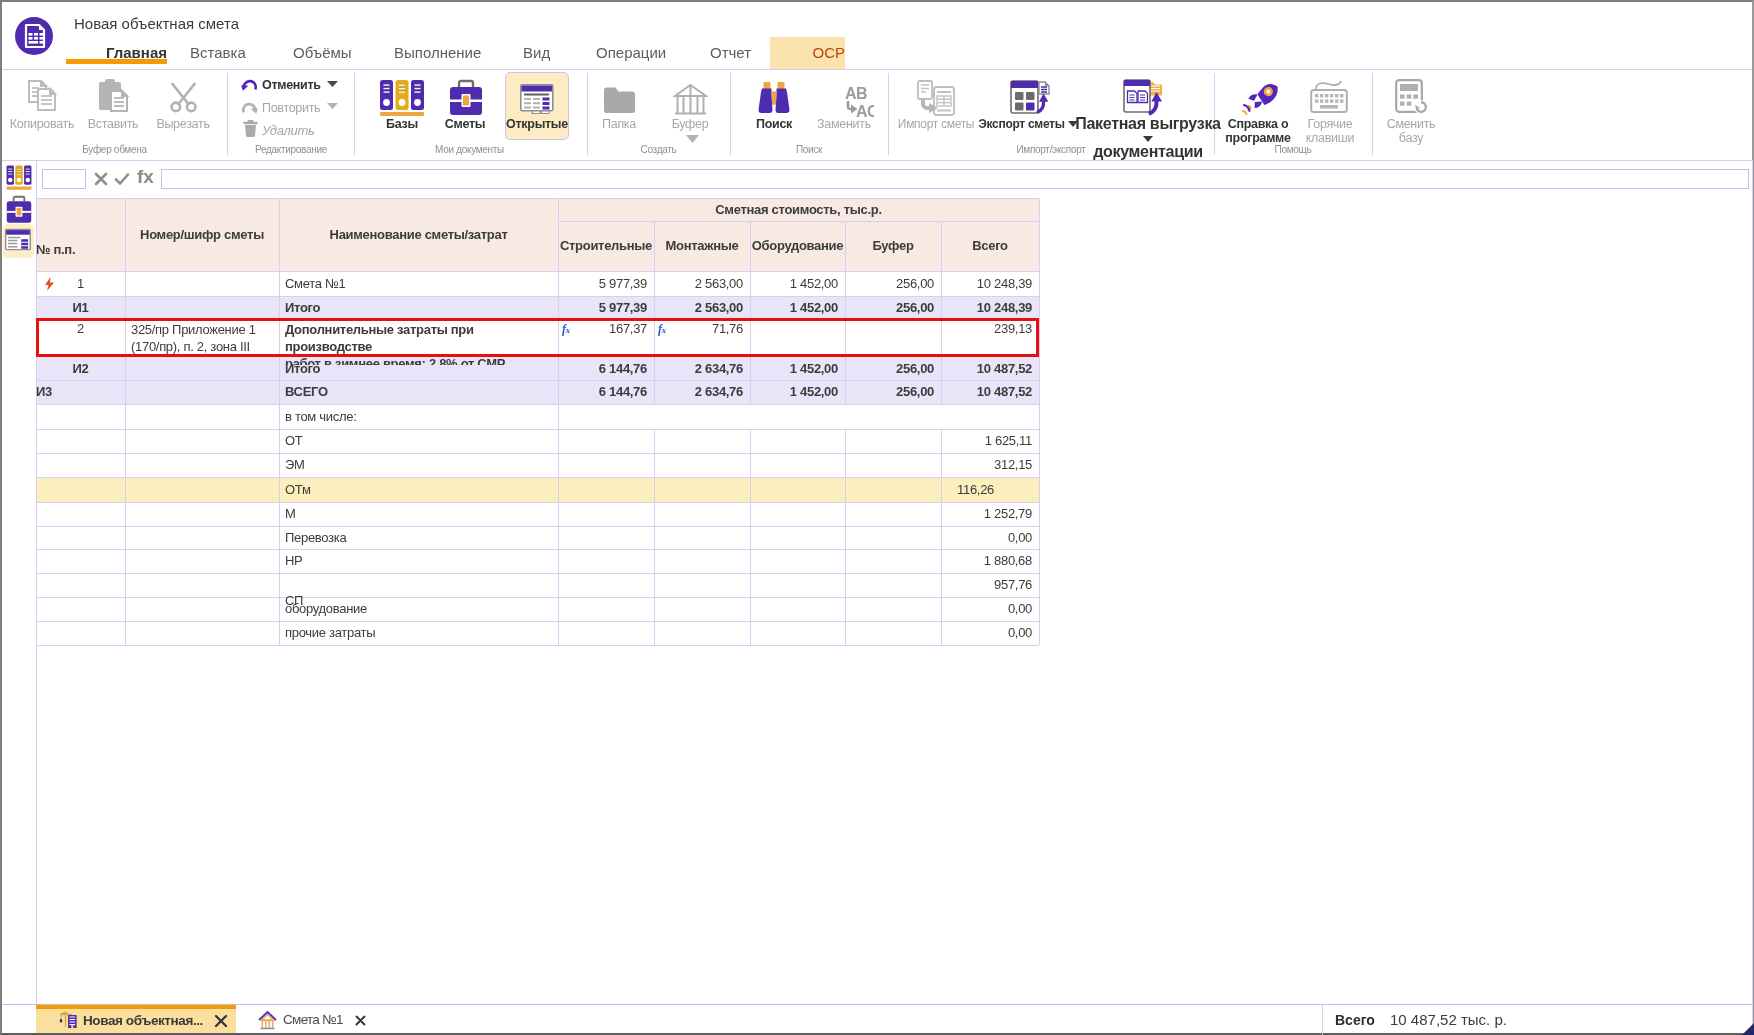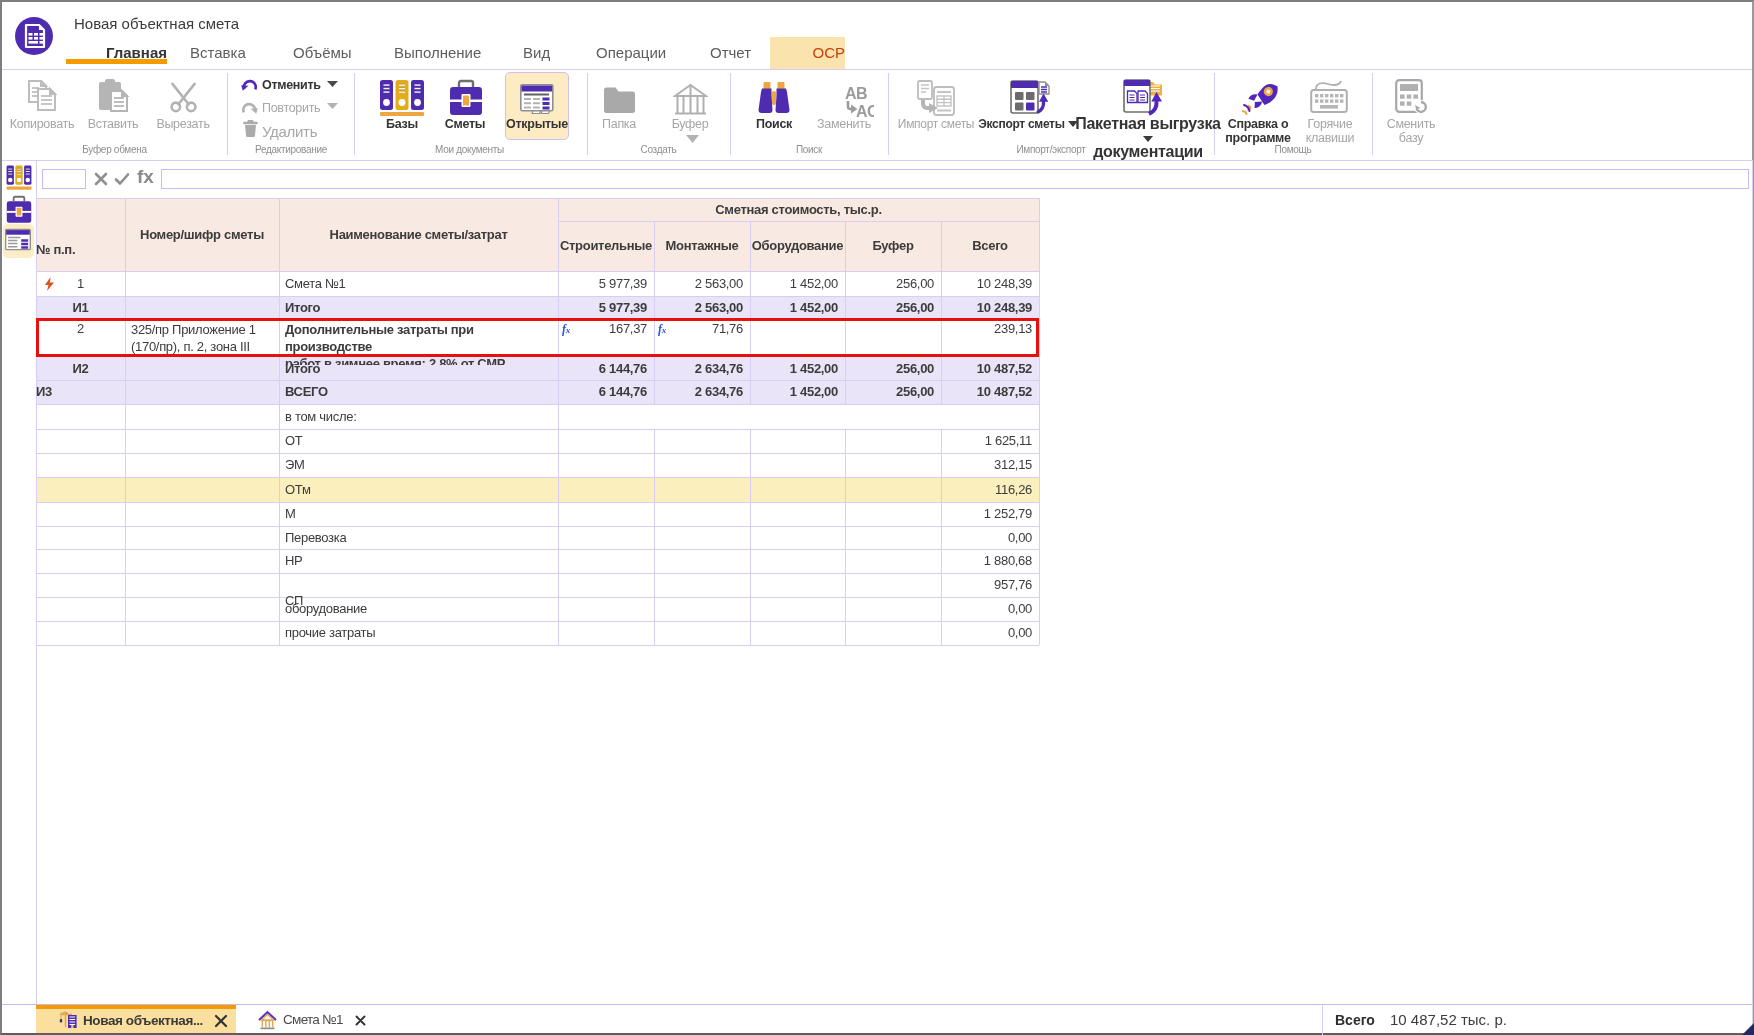--- a/index.html
+++ b/index.html
@@ -107,21 +107,21 @@
 </g>
 <g fill="none" stroke="#b2b2b2" stroke-width="3">
 <circle cx="8" cy="29" r="5"></circle>
           <circle cx="26" cy="29" r="5"></circle>
 </g>
 </svg>
     </div>
 
 <div class="abs" style="left:260px;top:76px;font-size:12.5px;letter-spacing:-0.3px;font-weight:bold;color:#333;">Отменить</div>
 <div class="abs" style="left:260px;top:99px;font-size:12.5px;letter-spacing:-0.3px;color:#a6a6a6;">Повторить</div>
-<div class="abs" style="left:260px;top:121px;font-size:15px;letter-spacing:-0.3px;color:#a6a6a6;">Удалить</div>
+<div class="abs" style="left:260px;top:121px;font-size:13px;letter-spacing:-0.3px;color:#a6a6a6;font-style:italic;">Удалить</div>
 <div class="glabel" style="left:228px;width:122px;">Редактирование</div>
 <div class="icon" style="left:239px;top:76px;">
 <svg width="17" height="13" viewBox="0 0 17 13">
 <path d="M3.2 10.8 A 5.9 5.9 0 1 1 14.2 11.4" fill="none" stroke="#5226bd" stroke-width="2.6"></path>
 <path d="M0.2 7.2 L7.4 7.8 L1.8 12.8 Z" fill="#5226bd"></path>
 </svg>
     </div>
 <div class="icon" style="left:239px;top:99px;">
 <svg width="17" height="13" viewBox="0 0 17 13">
 <path d="M13.8 10.8 A 5.9 5.9 0 1 0 2.8 11.4" fill="none" stroke="#b2b2b2" stroke-width="2.6"></path>
@@ -508,21 +508,21 @@
 <div class="cell bold num" style="left:652px;top:378px;width:96px;height:24px;line-height:24px;">2 634,76</div>
 <div class="cell bold num" style="left:748px;top:378px;width:95px;height:24px;line-height:24px;">1 452,00</div>
 <div class="cell bold num" style="left:843px;top:378px;width:96px;height:24px;line-height:24px;">256,00</div>
 <div class="cell bold num" style="left:939px;top:378px;width:98px;height:24px;line-height:24px;">10 487,52</div>
 <div class="cell " style="left:283px;top:402px;width:270px;height:25px;line-height:25px;">в том числе:</div>
 <div class="cell " style="left:283px;top:427px;width:270px;height:24px;line-height:24px;">ОТ</div>
 <div class="cell  num" style="left:939px;top:427px;width:98px;height:24px;line-height:24px;">1 625,11</div>
 <div class="cell " style="left:283px;top:451px;width:270px;height:24px;line-height:24px;">ЭМ</div>
 <div class="cell  num" style="left:939px;top:451px;width:98px;height:24px;line-height:24px;">312,15</div>
 <div class="cell " style="left:283px;top:475px;width:270px;height:25px;line-height:25px;">ОТм</div>
-<div class="cell  num" style="left:939px;top:475px;width:98px;height:28px;line-height:25px;">116,26</div>
+<div class="cell  num" style="left:901px;top:475px;width:98px;height:28px;line-height:25px;">116,26</div>
 <div class="cell " style="left:283px;top:500px;width:270px;height:24px;line-height:24px;">М</div>
 <div class="cell  num" style="left:939px;top:500px;width:98px;height:24px;line-height:24px;">1 252,79</div>
 <div class="cell " style="left:283px;top:524px;width:270px;height:23px;line-height:23px;">Перевозка</div>
 <div class="cell  num" style="left:939px;top:524px;width:98px;height:23px;line-height:23px;">0,00</div>
 <div class="cell " style="left:283px;top:547px;width:270px;height:24px;line-height:24px;">НР</div>
 <div class="cell  num" style="left:939px;top:547px;width:98px;height:24px;line-height:24px;">1 880,68</div>
 <div class="cell " style="left:283px;top:571px;width:270px;height:24px;line-height:24px;margin-top:16px;">СП</div>
 <div class="cell  num" style="left:939px;top:571px;width:98px;height:24px;line-height:24px;">957,76</div>
 <div class="cell " style="left:283px;top:595px;width:270px;height:24px;line-height:24px;">оборудование</div>
 <div class="cell  num" style="left:939px;top:595px;width:98px;height:24px;line-height:24px;">0,00</div>

